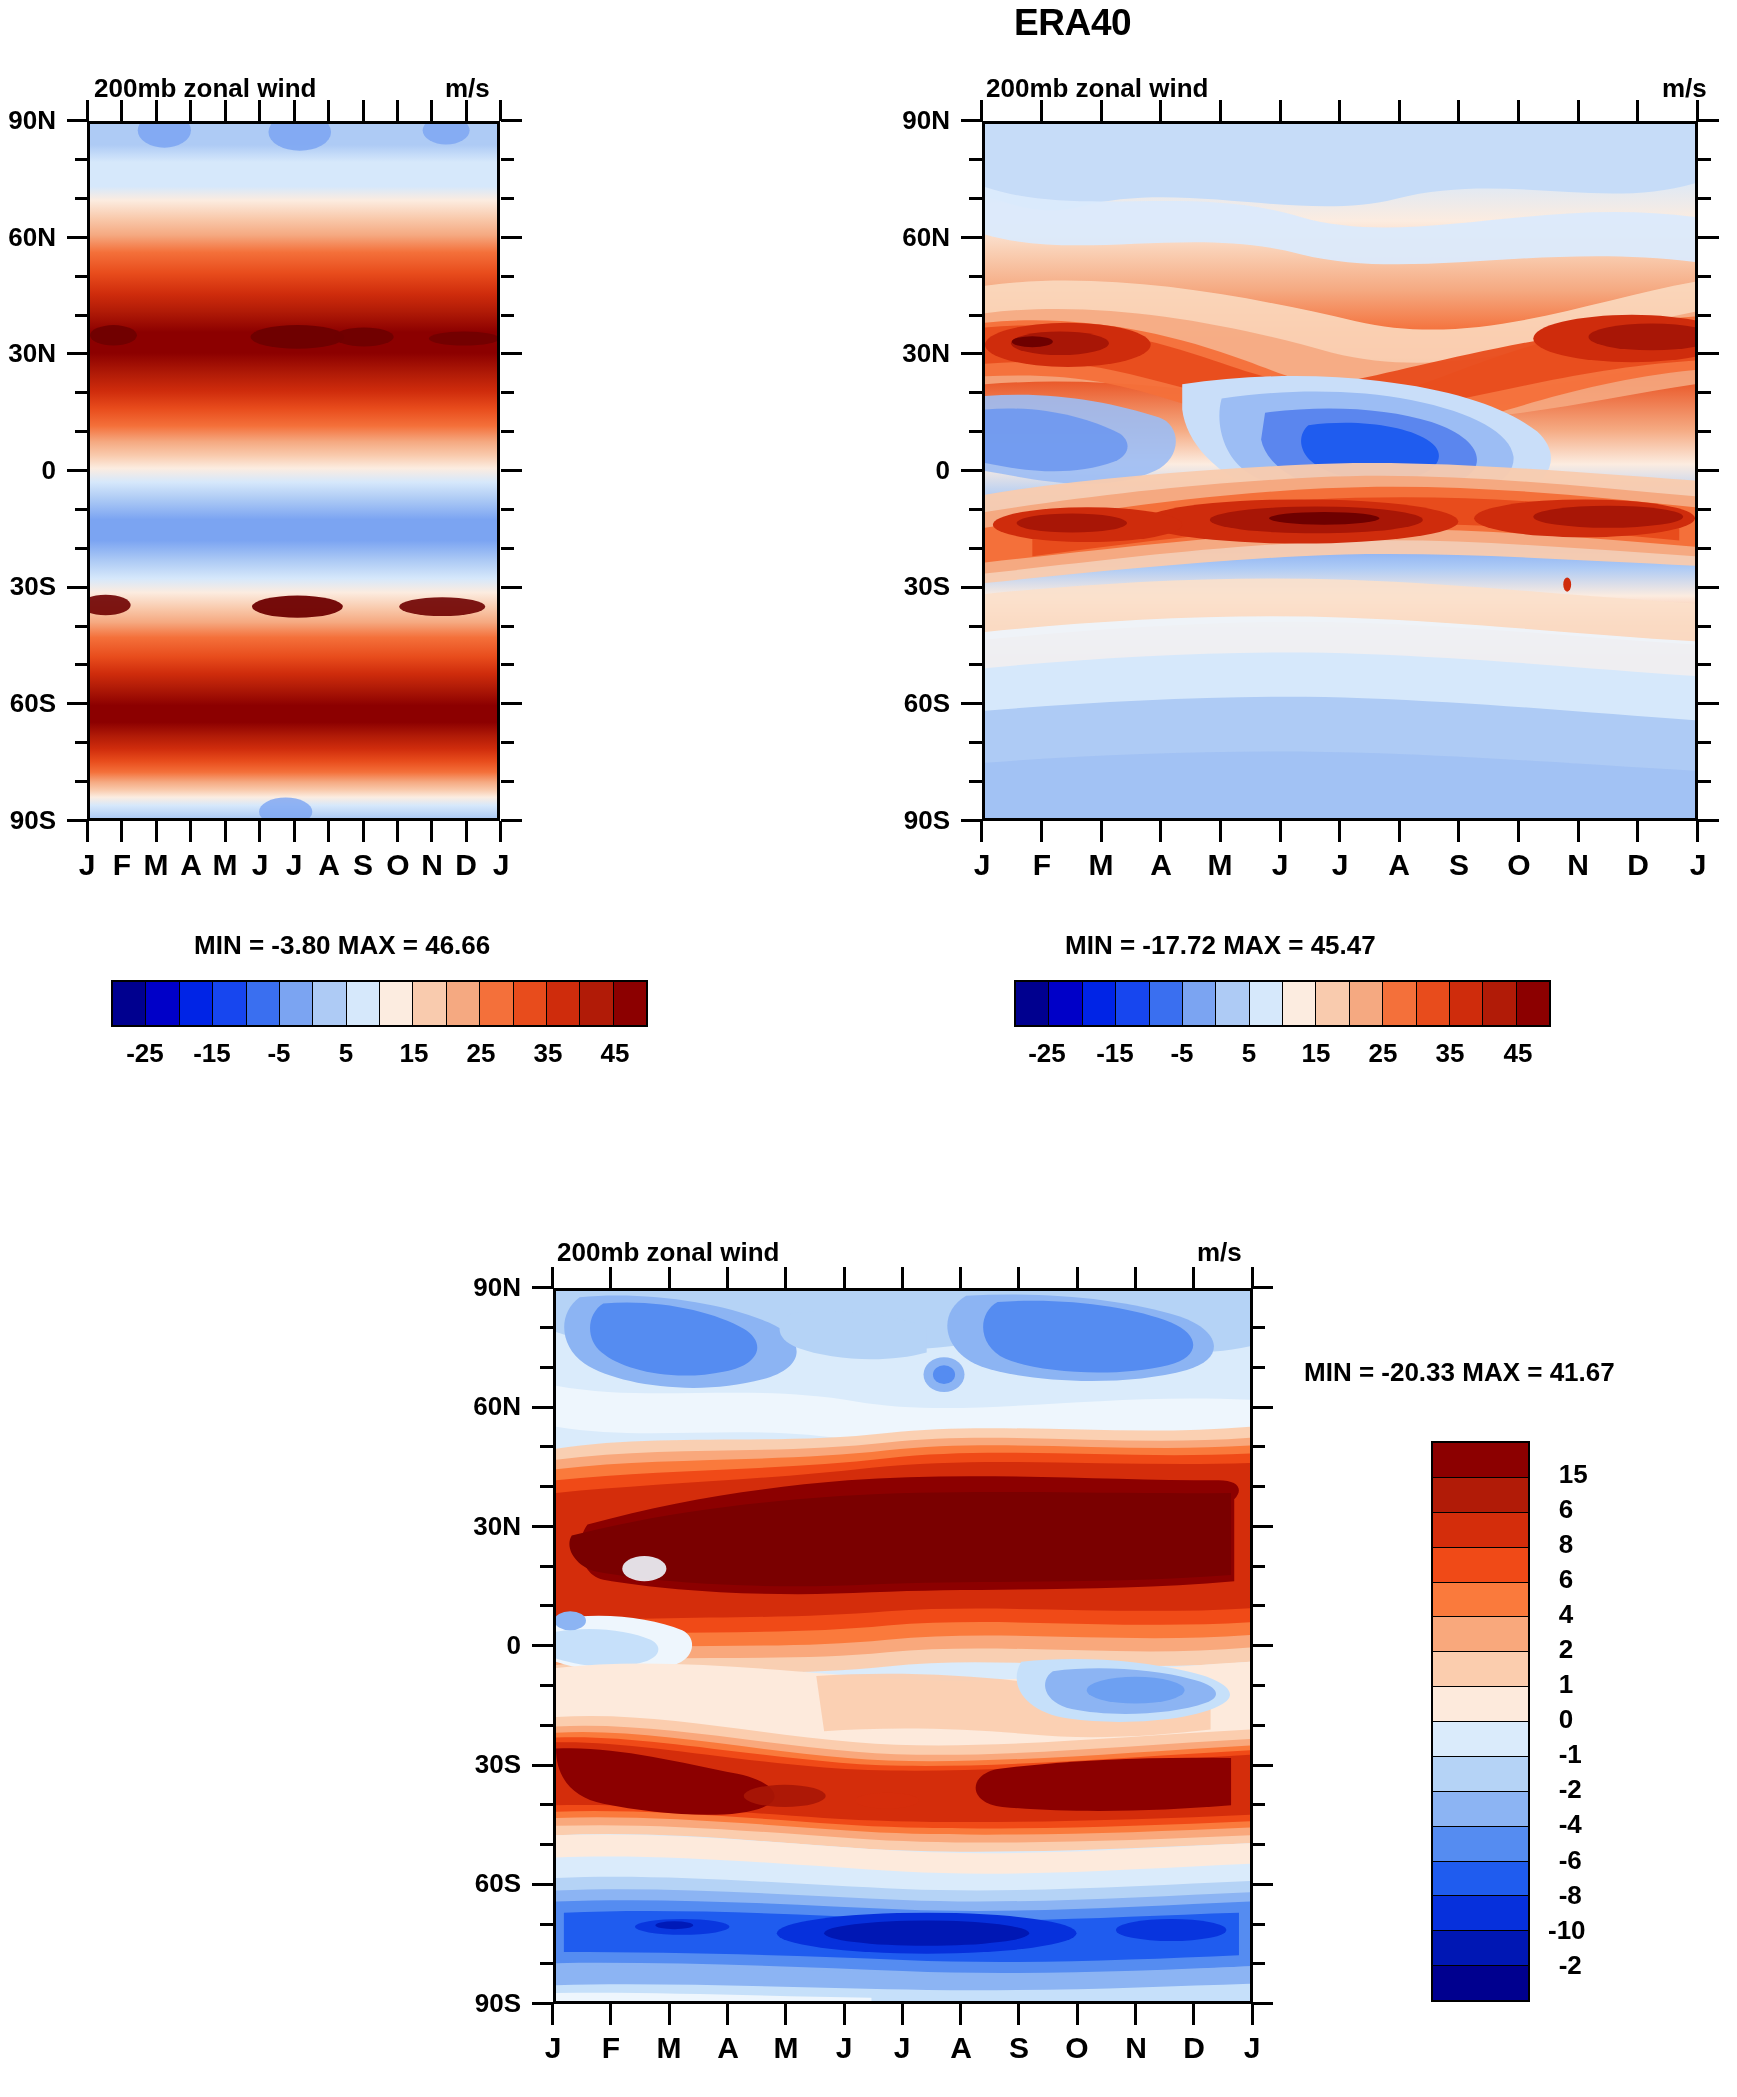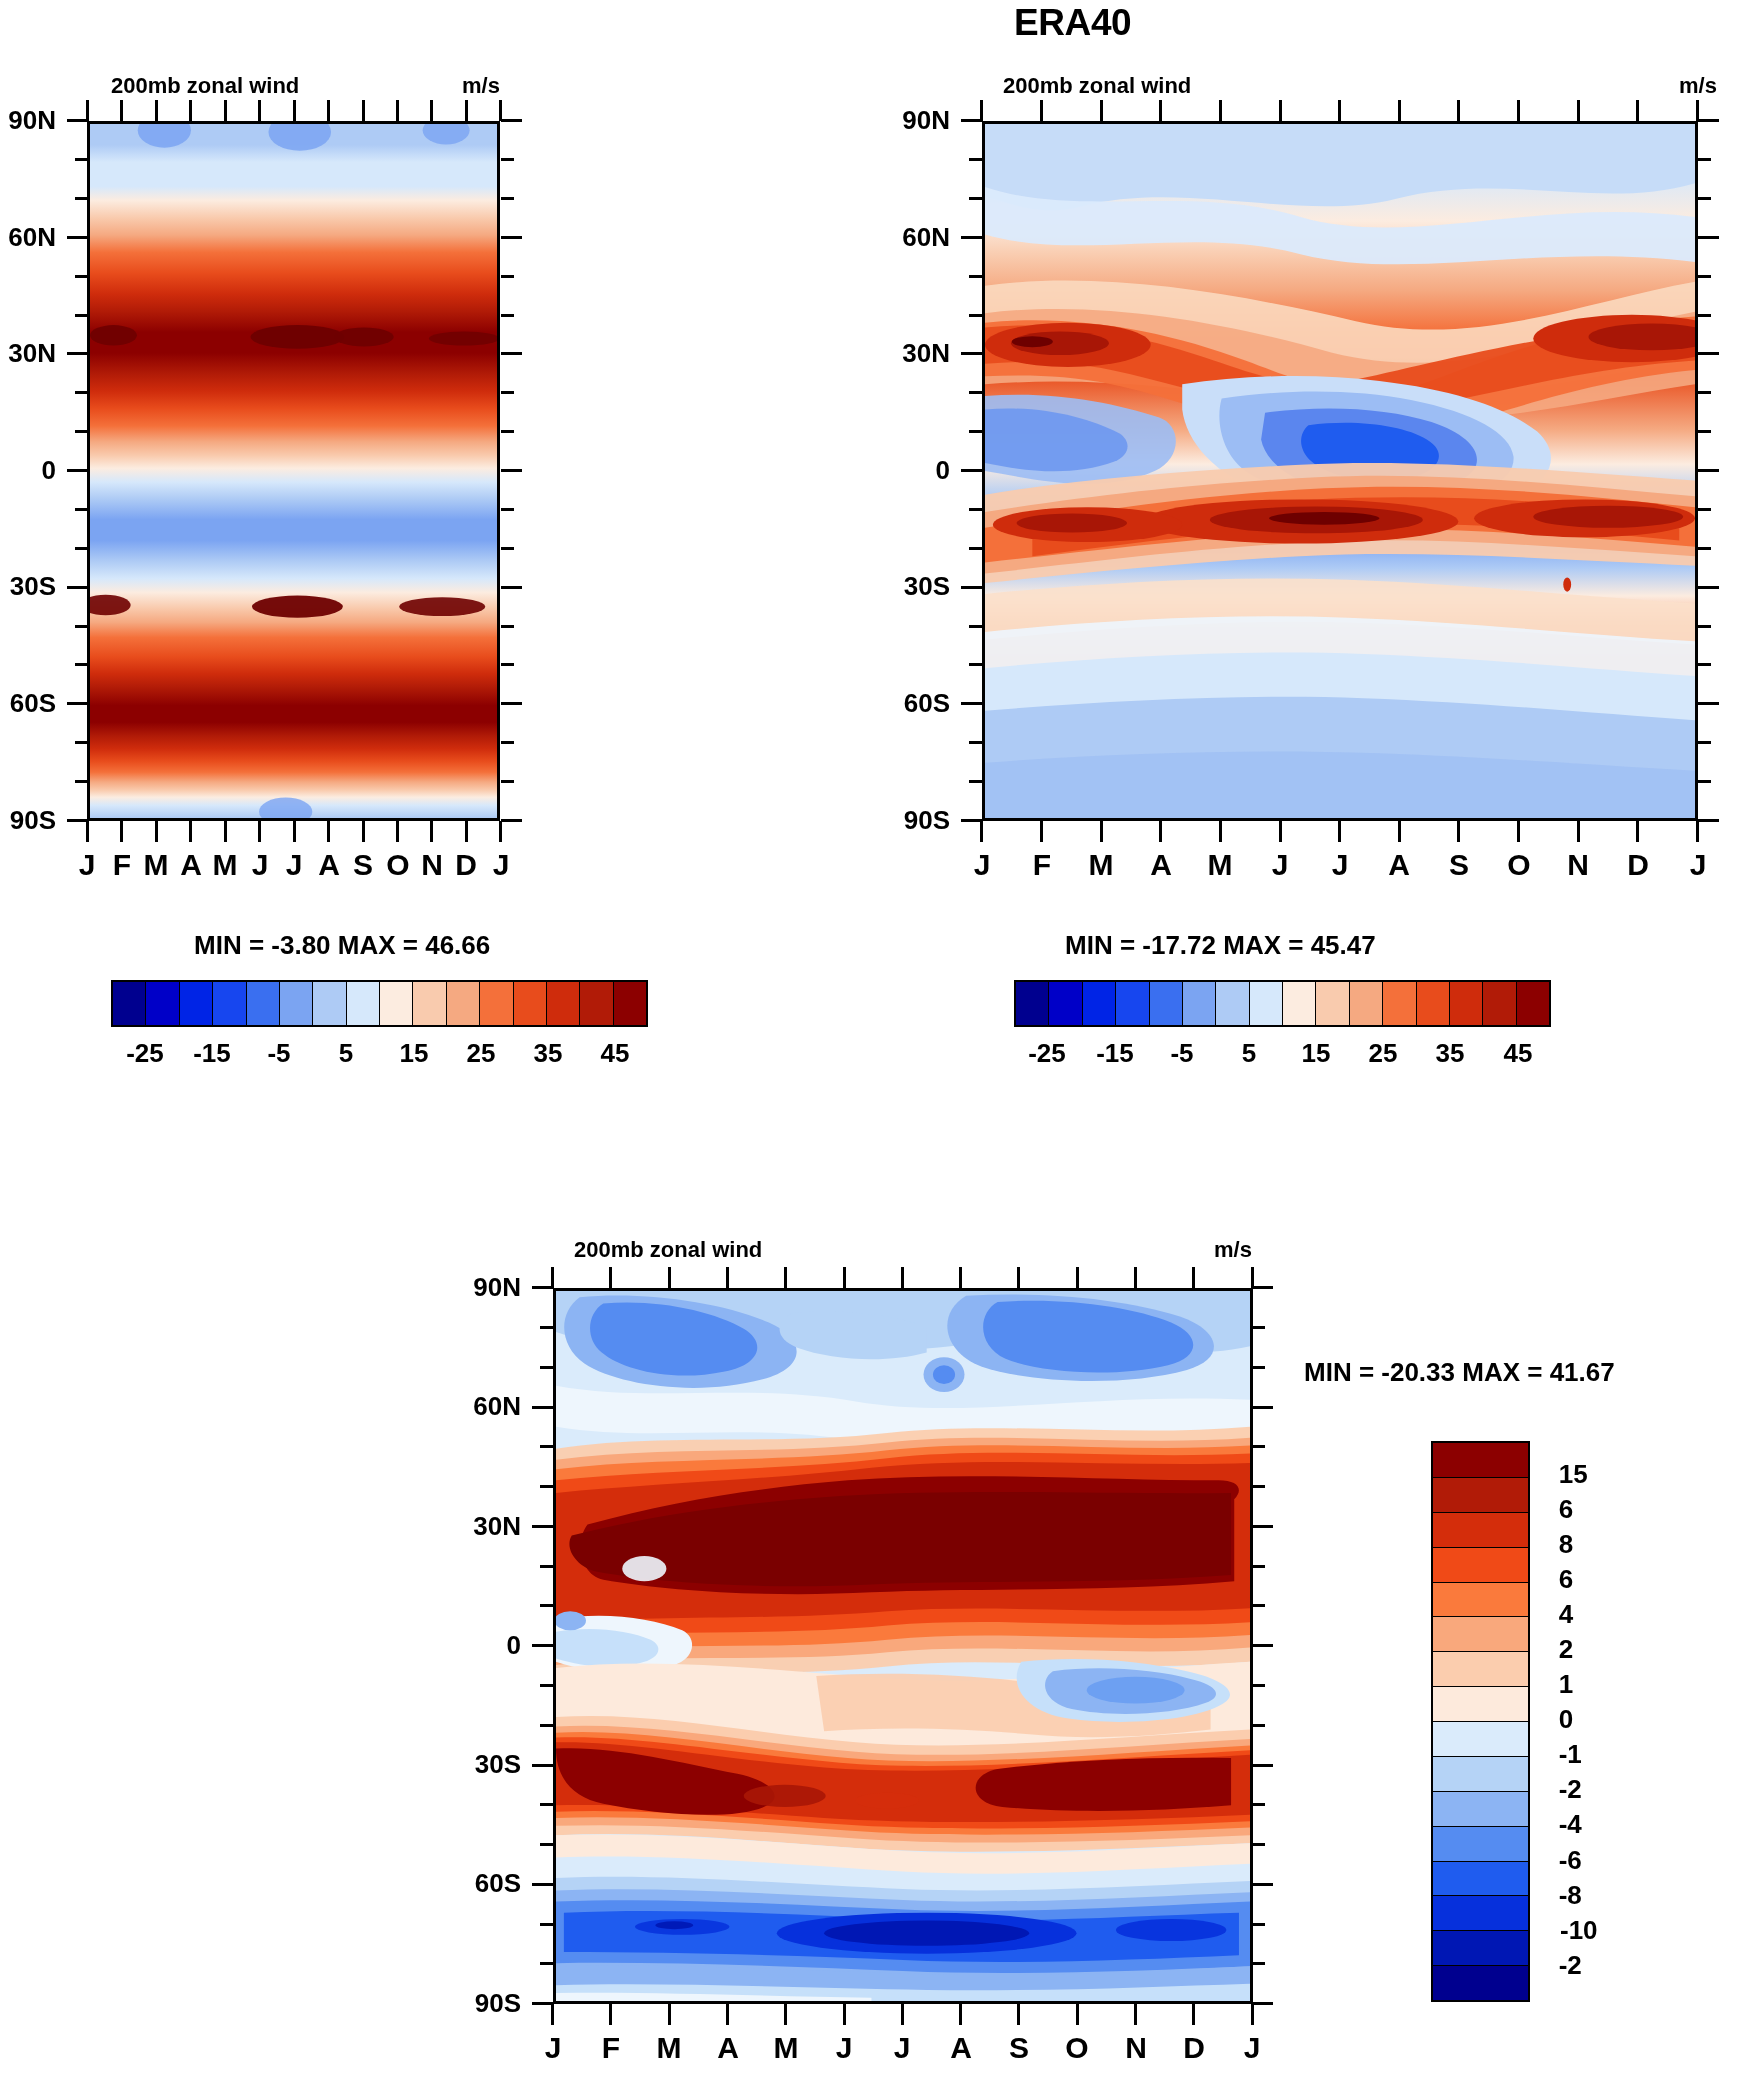--- a/index.html
+++ b/index.html
@@ -2,21 +2,21 @@
 <html style="font-size:12.7px"><head>
 <meta charset="utf-8">
 <style>
   html,body{margin:0;padding:0;background:#ffffff;}
   body{width:1737px;height:2097px;position:relative;
        font-family:"Liberation Sans",sans-serif;color:#000;}
   .fig{position:absolute;inset:0;}
 
   .txt{position:absolute;white-space:nowrap;font-weight:bold;}
   .title{font-size:37px;letter-spacing:-0.4px;}
-  .subtitle{font-size:22px;margin-left:17px;}
+  .subtitle{font-size:26px;}
   .minmax{font-size:26px;}
   .axlab{font-size:26px;}
   .cblab{font-size:26px;}
 
   .panel{position:absolute;box-sizing:border-box;border:3.2px solid #000;background:#fff;overflow:hidden;}
   .plotimg{position:absolute;inset:0;width:100%;height:100%;}
 
   
   .tick{position:absolute;background:#000;}
 
@@ -632,21 +632,21 @@
       <span style="left: 12.7px; top: 123px;">6</span>
       <span style="left: 12.7px; top: 158px;">4</span>
       <span style="left: 12.7px; top: 193px;">2</span>
       <span style="left: 12.7px; top: 228px;">1</span>
       <span style="left: 12.7px; top: 263px;">0</span>
       <span style="left: 12.7px; top: 298px;">-1</span>
       <span style="left: 12.7px; top: 333px;">-2</span>
       <span style="left: 12.7px; top: 368px;">-4</span>
       <span style="left: 12.7px; top: 404px;">-6</span>
       <span style="left: 12.7px; top: 439px;">-8</span>
-      <span style="left: 14px; top: 474px;">-10</span>
+      <span style="left: 2px; top: 474px;">-10</span>
       <span style="left: 12.7px; top: 509px;">-2</span>
     </div>
 
 <div id="cblab-model-gen">
       <div class="txt cblab" style="left: 145px; top: 1038px; transform: translateX(-50%);">-25</div>
       <div class="txt cblab" style="left: 212px; top: 1038px; transform: translateX(-50%);">-15</div>
       <div class="txt cblab" style="left: 279px; top: 1038px; transform: translateX(-50%);">-5</div>
       <div class="txt cblab" style="left: 346px; top: 1038px; transform: translateX(-50%);">5</div>
       <div class="txt cblab" style="left: 414px; top: 1038px; transform: translateX(-50%);">15</div>
       <div class="txt cblab" style="left: 481px; top: 1038px; transform: translateX(-50%);">25</div>

